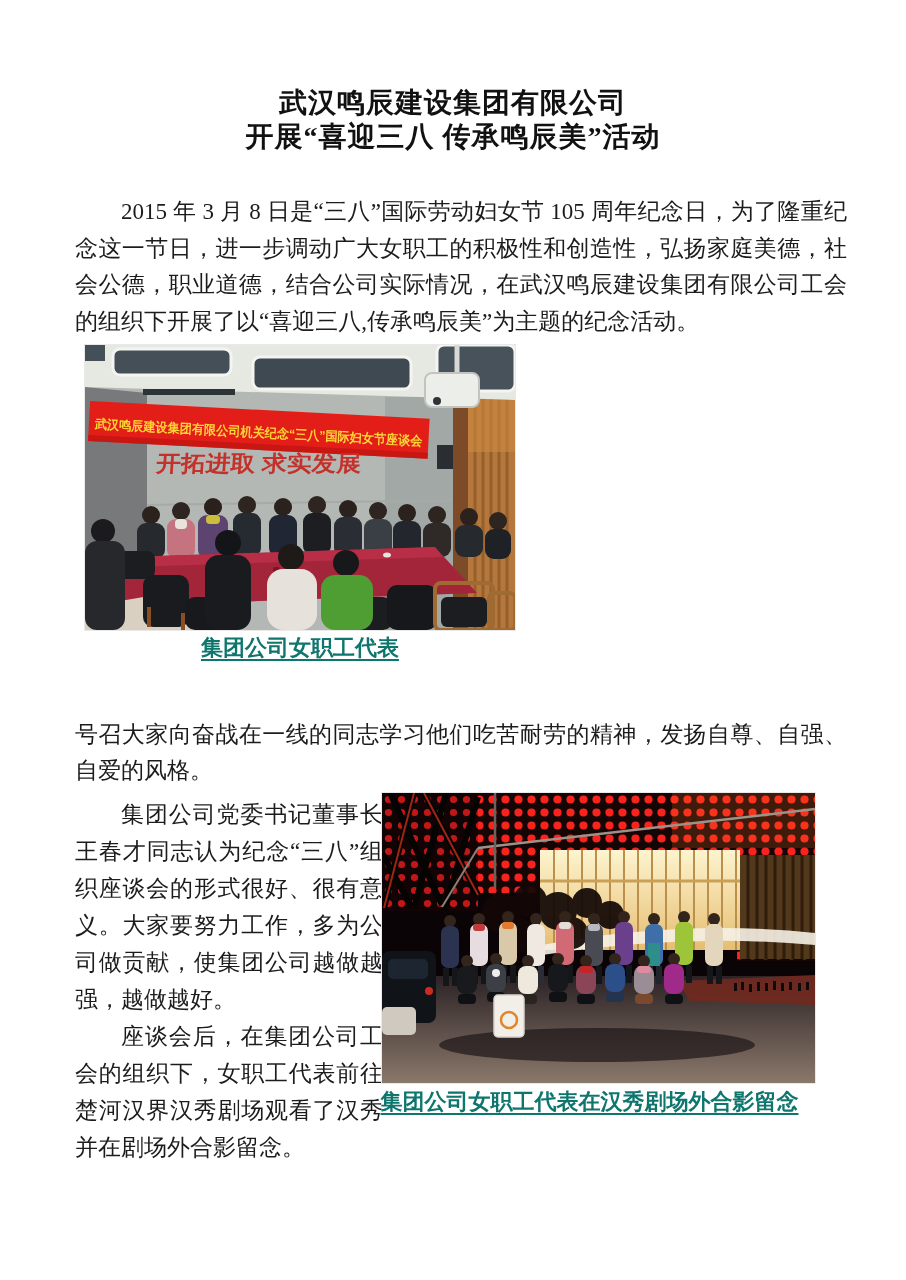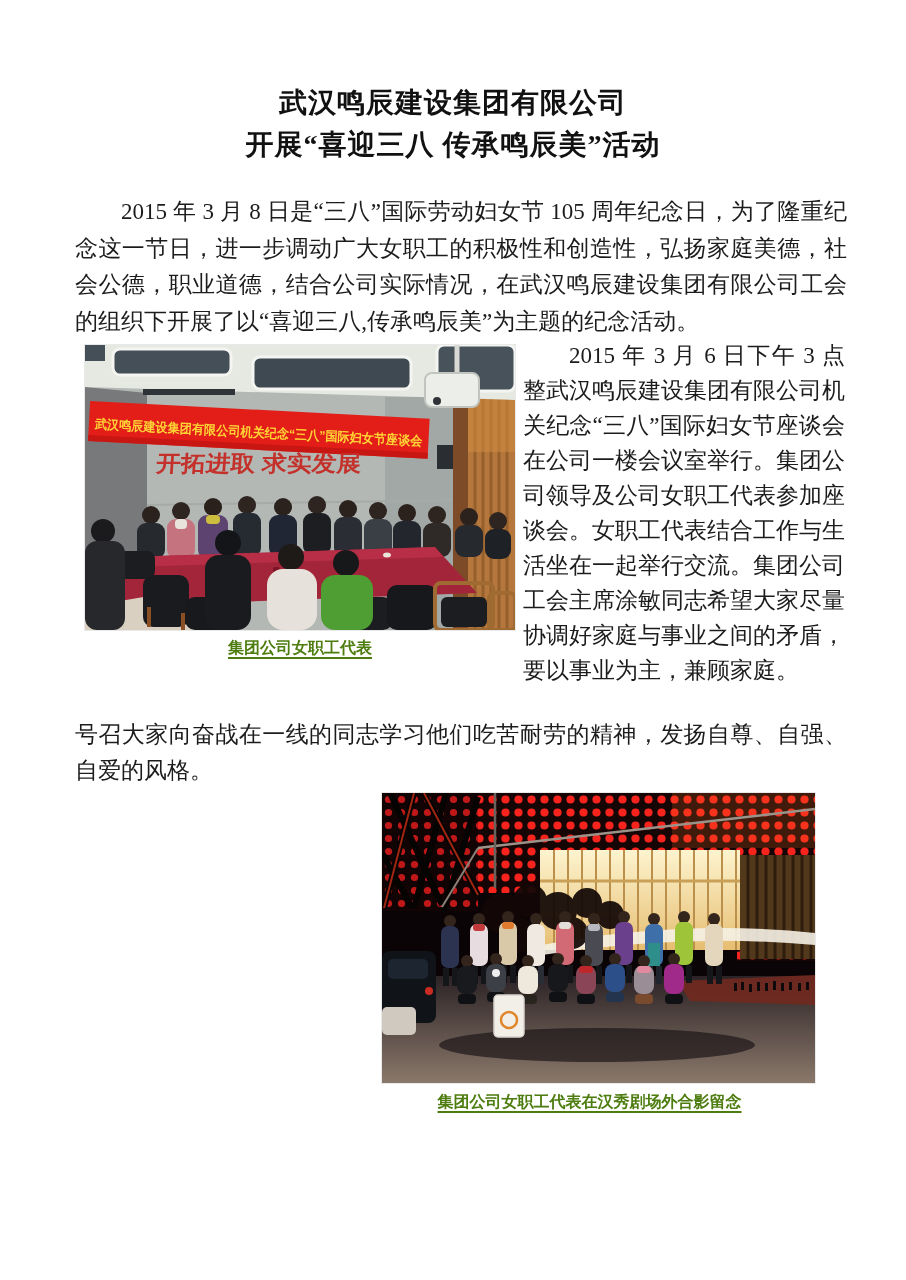--- a/index.html
+++ b/index.html
@@ -1,33 +1,33 @@
 <!DOCTYPE html>
 <html><head>
 <meta charset="utf-8">
 <style>
   html,body{margin:0;padding:0;background:#ffffff;}
   .page{position:relative;width:906px;height:1280px;background:#fff;overflow:hidden;
         font-family:"Liberation Serif","DejaVu Serif",serif;color:#1c1c1c;padding-left:32px;}
   .doc-title{position:absolute;left:0;width:906px;text-align:center;
         font-weight:700;font-size:28px;letter-spacing:1px;color:#111;}
-  .t1{top:84px;} .t2{top:126px;}
+  .t1{top:84px;} .t2{top:118px;}
   .body-text{position:absolute;text-align:justify;font-size:23px;color:#1c1c1c;}
   .body-text p{margin:0;text-indent:2em;}
   .p-intro{left:75px;top:194px;width:772px;line-height:36.5px;}
   .p-forum{left:523px;top:338px;width:322px;line-height:35px;}
   .p-forum-cont{left:75px;top:717px;width:772px;line-height:36px;}
   .p-forum-cont p{text-indent:0;}
   .col-left{left:75px;top:796px;width:308px;line-height:37px;}
   .photo{position:absolute;box-shadow:0 0 0 1px #e9e9e9;}
   .photo svg{display:block;}
   .photo1{left:85px;top:345px;width:430px;height:285px;}
   .photo2{left:382px;top:793px;width:433px;height:290px;}
   .caption{position:absolute;text-align:center;font-family:"Liberation Sans","DejaVu Sans",sans-serif;
-        font-weight:700;font-size:16px;color:#4d7c0f;line-height:28px;}
+        font-weight:700;font-size:22px;color:#0f766e;line-height:28px;}
   .caption1{left:85px;top:634px;width:430px;}
   .caption2{left:373px;top:1088px;width:433px;}
   .caption .u{text-decoration:underline;text-decoration-thickness:2px;text-underline-offset:4px;}
   svg text{font-family:"Liberation Sans","DejaVu Sans",sans-serif;}
 </style>
 </head>
 <body>
 
 <div class="page">
 
@@ -168,28 +168,29 @@
             <rect x="236" y="230" width="52" height="55" rx="14" fill="#4f9e33"></rect>
           </g>
       </g>
     </svg>
   </div>
 
   <div class="caption caption1">
     <span class="u">集团公司女职工代表</span><br>
   </div>
 
-  <div class="body-text p-forum">
-    <p>2015 年 3 月 6 日下午 3 点整武汉鸣辰建设集团有限公司机关纪念“三八”国际妇女节座谈会在公司一楼会议室举行。集团公司领导及公司女职工代表参加座谈会。女职工代表结合工作与生活坐在一起举行交流。集团公司工会主席涂敏同志希望大家尽量协调好家庭与事业之间的矛盾，要以事业为主，兼顾家庭。</p>
-  </div>
 
   <div class="body-text p-forum-cont">
     <p>号召大家向奋战在一线的同志学习他们吃苦耐劳的精神，发扬自尊、自强、自爱的风格。</p>
   </div>
 
+  <div class="body-text col-left">
+    <p>集团公司党委书记董事长王春才同志认为纪念“三八”组织座谈会的形式很好、很有意义。大家要努力工作，多为公司做贡献，使集团公司越做越强，越做越好。</p>
+    <p>座谈会后，在集团公司工会的组织下，女职工代表前往楚河汉界汉秀剧场观看了汉秀并在剧场外合影留念。</p>
+  </div>
 
   <div class="photo photo2">
     <svg width="433" height="290" viewBox="0 0 433 290">
       <defs>
         <pattern id="dots" width="13" height="13" patternUnits="userSpaceOnUse">
           <rect width="13" height="13" fill="#160505"></rect>
           <circle cx="6.5" cy="6.5" r="4.1" fill="#f8231d"></circle>
         </pattern>
         <pattern id="dotsDim" width="13" height="13" patternUnits="userSpaceOnUse">
           <rect width="13" height="13" fill="#120404"></rect>

